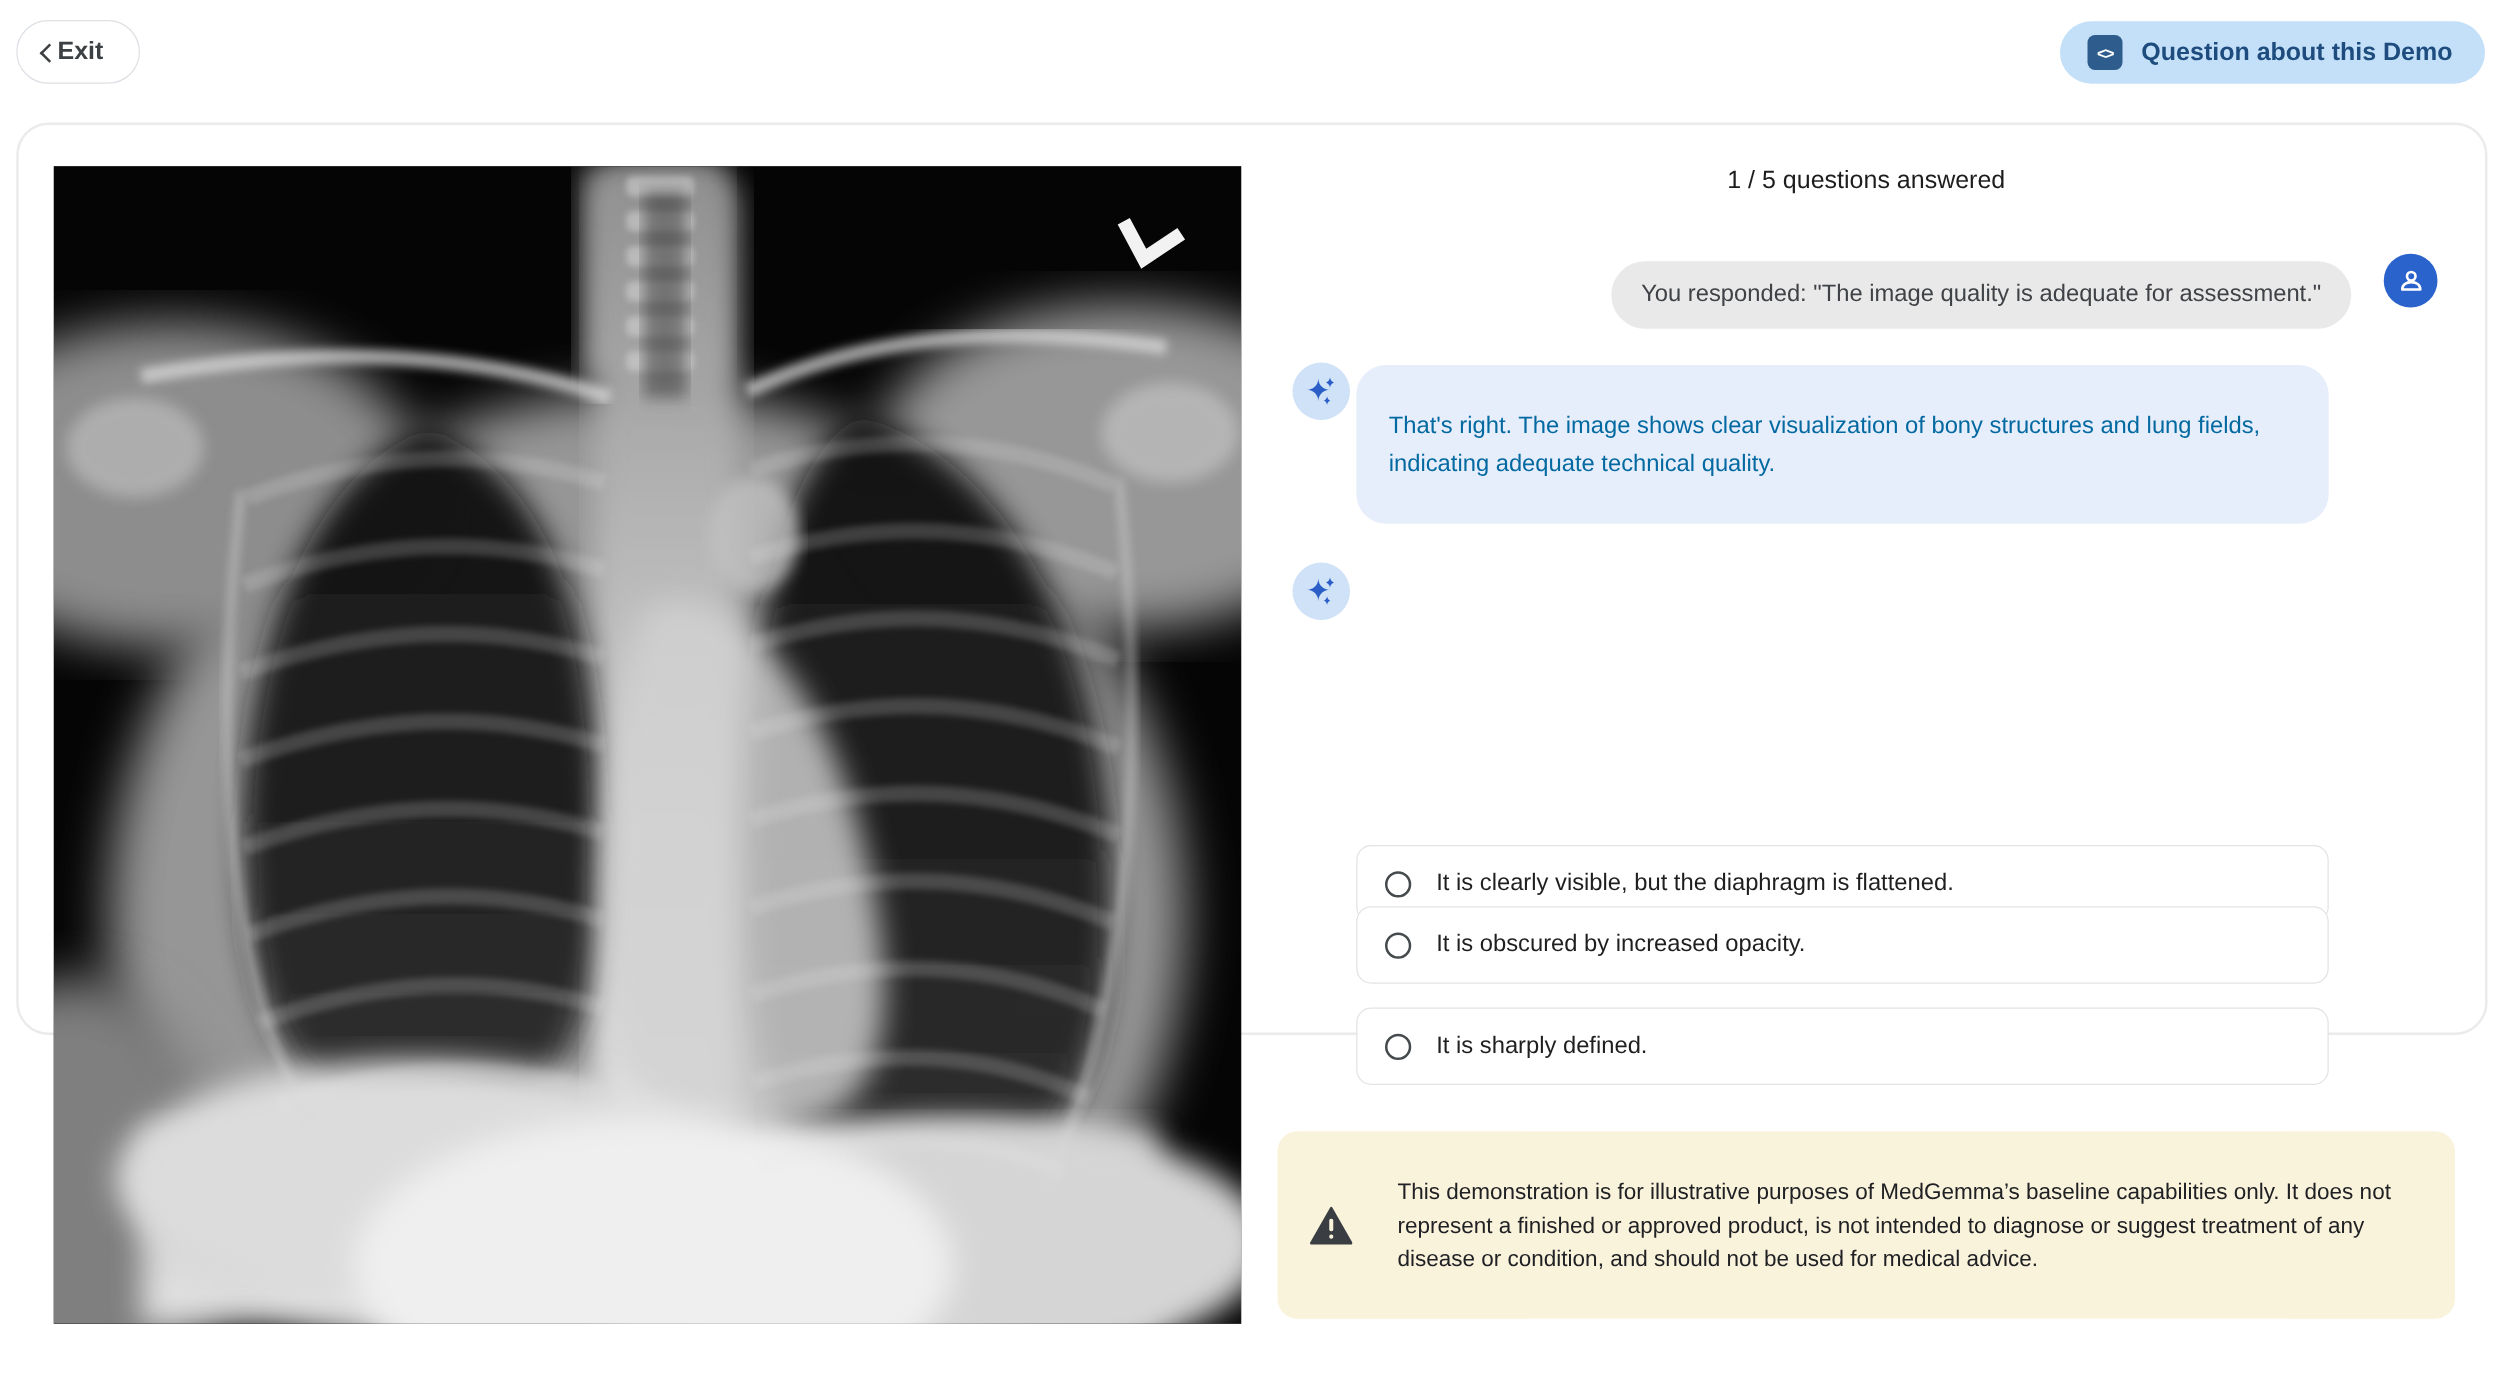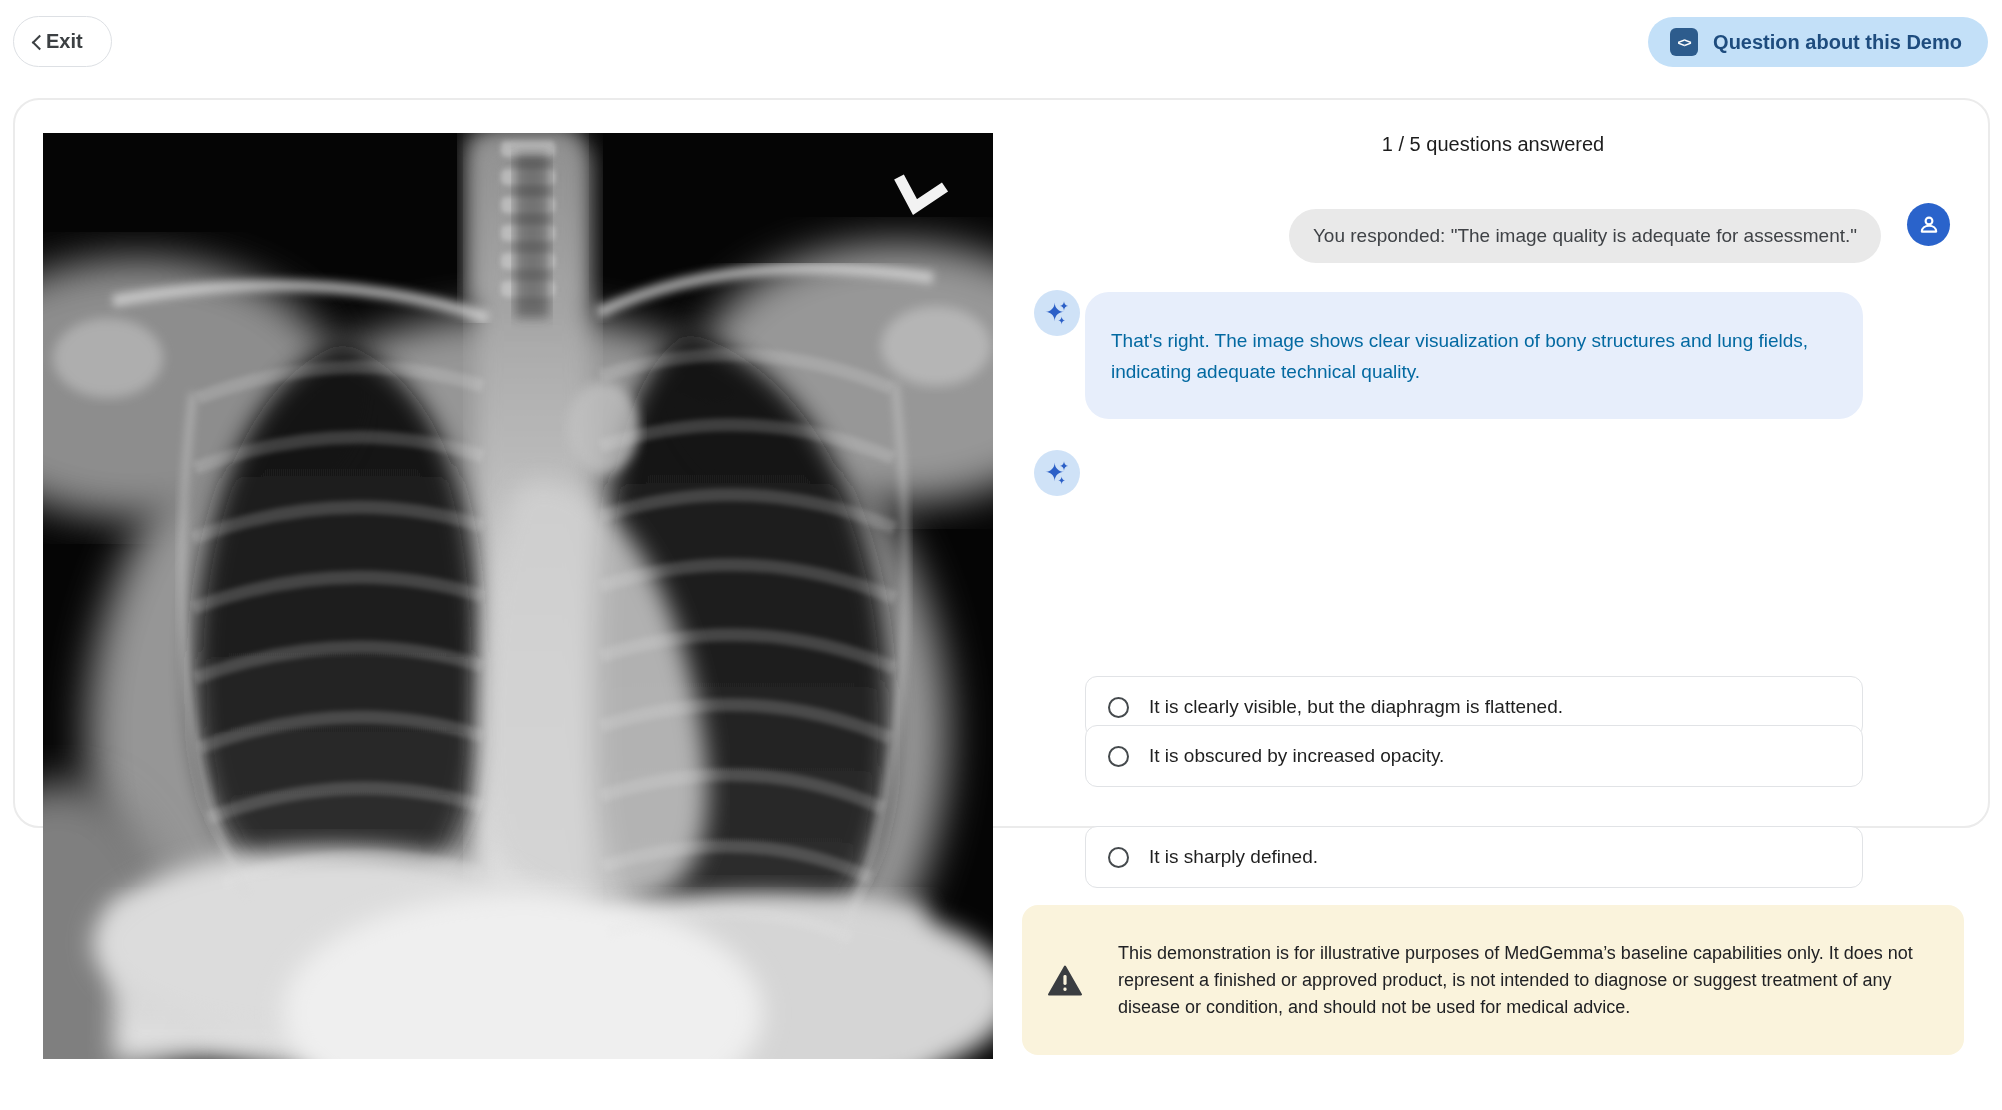--- a/index.html
+++ b/index.html
@@ -79,21 +79,21 @@
   }
   .term {
     border-bottom:2px dashed #9aa0a6; padding-bottom:2px; cursor:help;
   }
 
   .option {
     position:absolute; left:1070px; width:778px; height:62px;
     background:#fff; border:1.5px solid #e1e3e6; border-radius:12px;
     display:flex; align-items:center; gap:20px; padding:0 22px; cursor:pointer;
   }
-  .o1{top:477px;} .o2{top:576px;} .o3{top:625px;} .o4{top:726px;}
+  .o1{top:477px;} .o2{top:576px;} .o3{top:625px;} .o4{top:706px;}
   .radio {
     width:21px; height:21px; border:2.6px solid #454a4d; border-radius:50%;
     flex:none; background:#fff;
   }
   .option-label { font-size:19px; color:#1f1f1f; }
 
   .warning {
     position:absolute; left:1007px; top:805px; width:942px; height:150px;
     background:#faf3dc; border-radius:16px;
     display:flex; align-items:center; gap:36px; padding:0 26px 0 26px;

